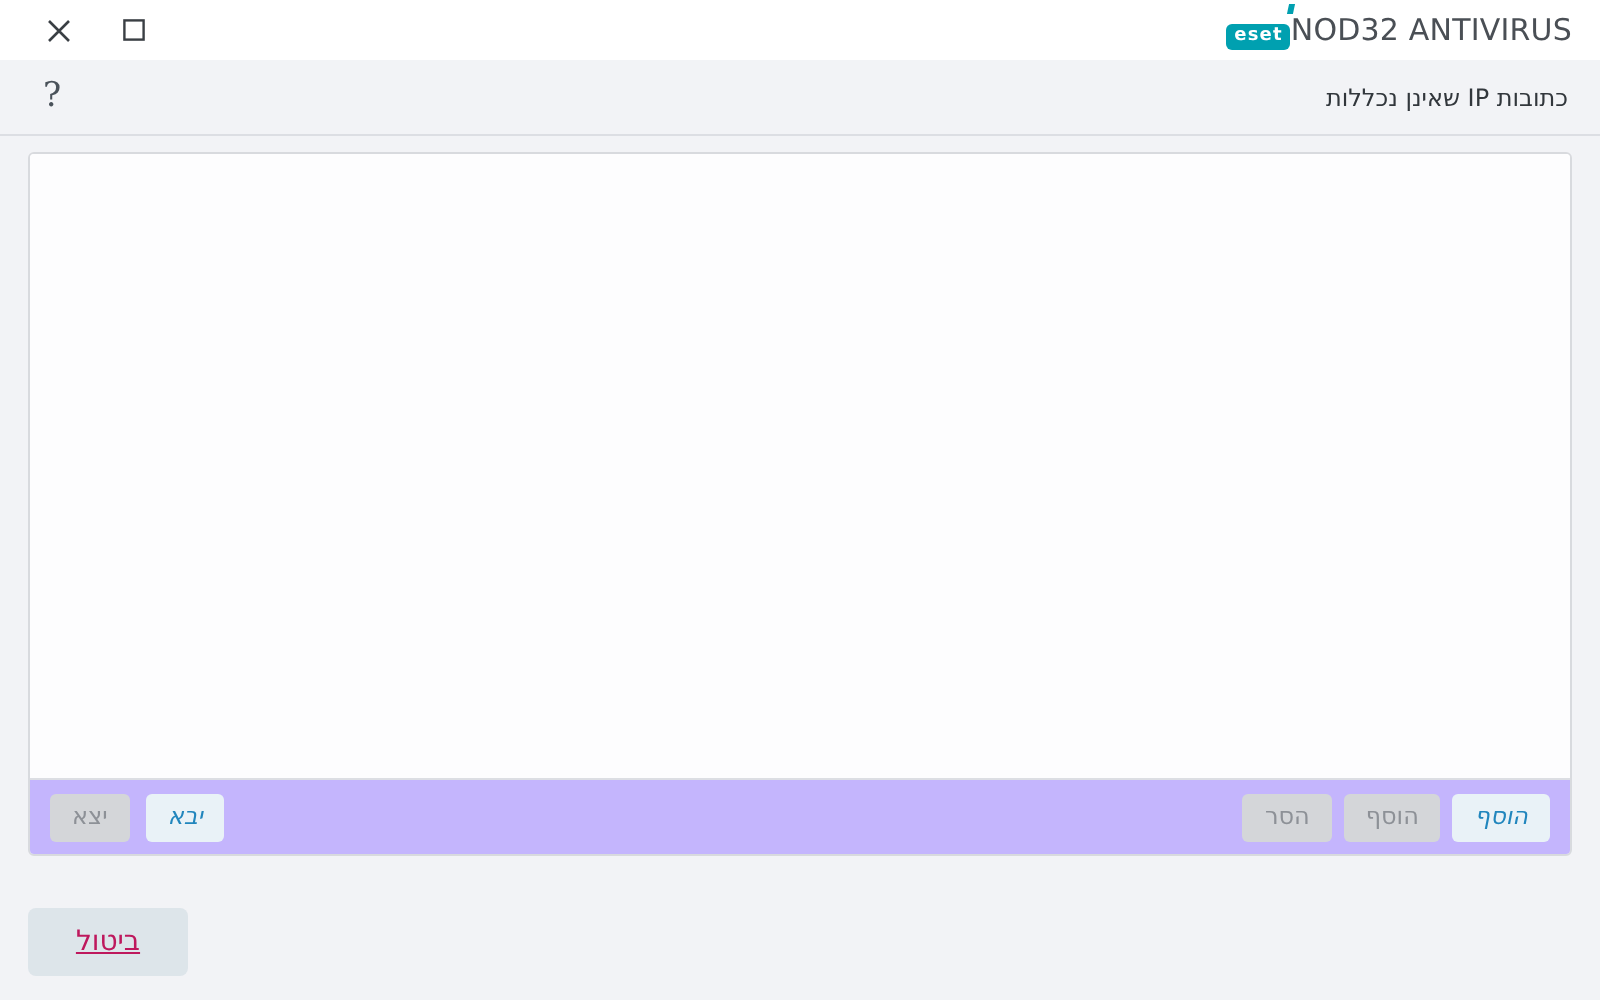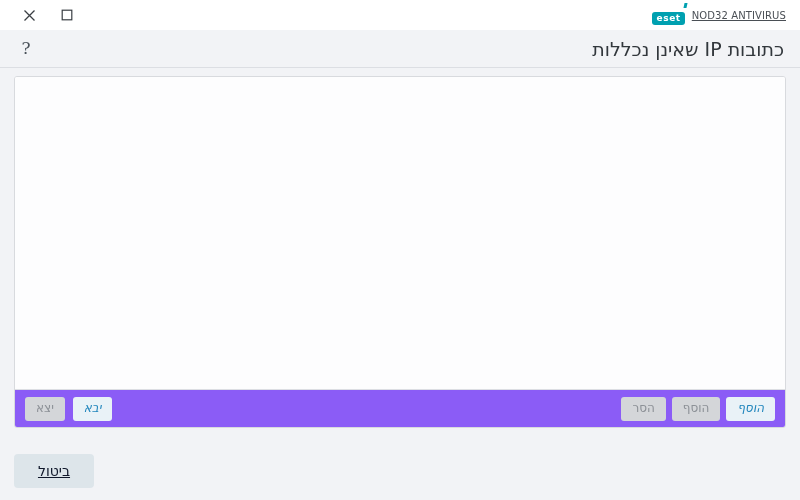--- a/index.html
+++ b/index.html
@@ -35,21 +35,20 @@
     display: flex; align-items: center; justify-content: center;
     cursor: pointer;
     color: #3a3f44;
   }
   .win-btn svg { display: block; }
 
   .brand {
     margin-left: auto;
     display: flex;
     align-items: center;
-    gap: 7px;
   }
   .eset-mark {
     position: relative;
     display: inline-block;
   }
   .eset-badge {
     background: #00a0b0;
     border-radius: 3px;
     color: #ffffff;
     font-size: 9px;
@@ -61,25 +60,24 @@
     font-family: "DejaVu Sans", "Liberation Sans", sans-serif;
   }
   .eset-tick {
     position: absolute;
     top: -3px; right: -2px;
     width: 3px; height: 5px;
     background: #00a0b0;
     transform: skewX(-12deg);
   }
   .brand-name {
-    font-size: 10px;
+    font-size: 15px;
     color: #4a4f55;
     letter-spacing: 0.1px;
     white-space: nowrap;
-    text-decoration: underline;
   }
 
   
   .header {
     height: 38px;
     background: #f2f3f6;
     border-bottom: 1px solid #dcdee3;
     display: flex;
     align-items: center;
     padding: 0 16px 0 16px;
@@ -90,21 +88,21 @@
     display: flex; align-items: center; justify-content: center;
     color: #4a525a;
     font-size: 17px;
     cursor: pointer;
     line-height: 1;
     font-family: "DejaVu Serif", serif;
   }
   .page-title {
     margin-left: auto;
     direction: rtl;
-    font-size: 19px;
+    font-size: 12px;
     color: #32373c;
     white-space: nowrap;
   }
 
   
   .content {
     padding: 8px 14px 0 14px;
   }
 
   .panel {
@@ -120,21 +118,21 @@
     flex: 1 1 auto;
     background: #fdfdfe;
     overflow: auto;
   }
   .list-empty { height: 100%; }
 
   .panel-toolbar {
     flex: 0 0 auto;
     height: 38px;
     border-top: 1px solid #dcdee3;
-    background: #8b5cf6;
+    background: #c4b5fd;
     display: flex;
     align-items: center;
     padding: 0 10px;
   }
   .tb-left { display: flex; gap: 8px; }
   .tb-right { margin-left: auto; display: flex; gap: 6px; }
 
   .tbtn {
     font-family: "DejaVu Sans", "Liberation Sans", sans-serif;
     font-size: 12px;
@@ -171,21 +169,21 @@
     border: none;
     border-radius: 4px;
     height: 34px;
     min-width: 80px;
     padding: 0 18px;
     cursor: pointer;
     white-space: nowrap;
   }
   .abtn.secondary {
     background: #dde5ea;
-    color: #0f172a;
+    color: #be185d;
     text-decoration: underline;
   }
   .abtn.primary {
     background: #1a79ad;
     color: #ffffff;
   }
 </style>
 </head>
 <body>
 

